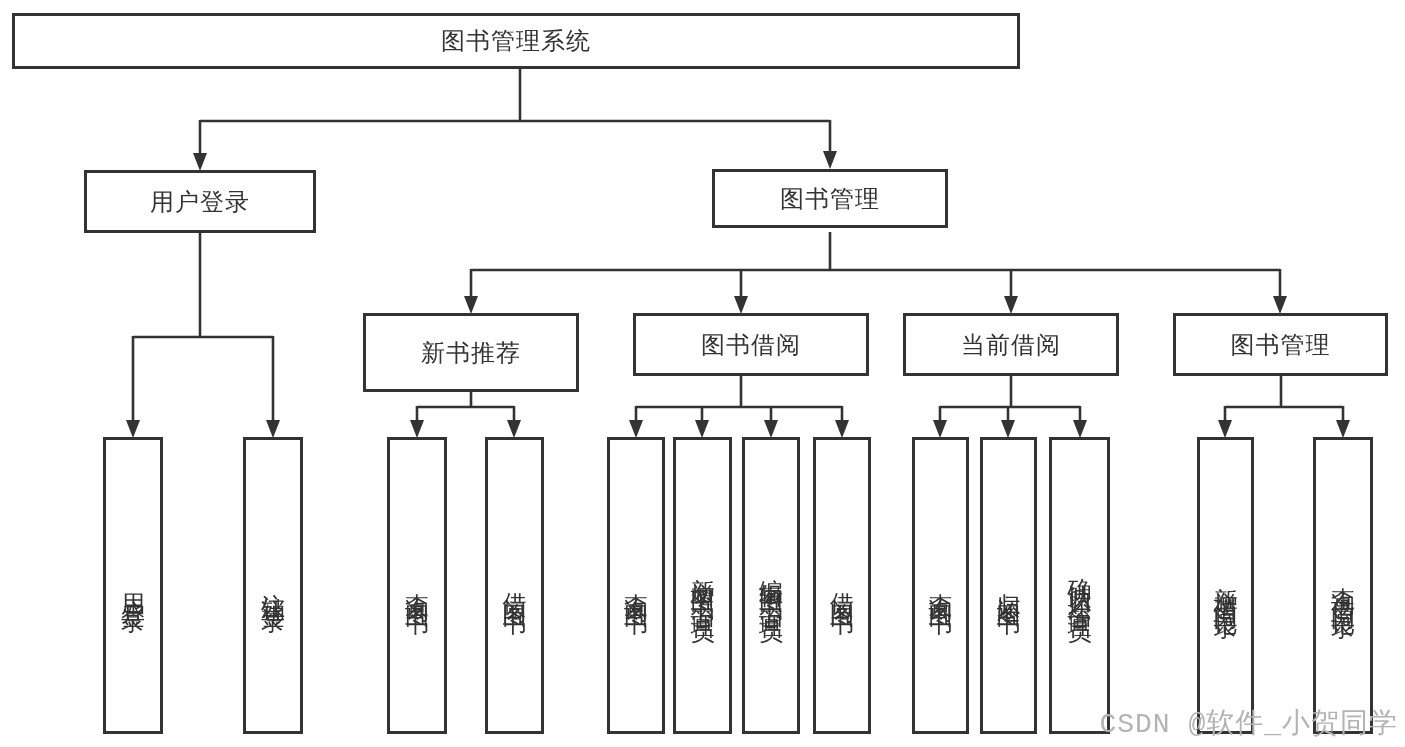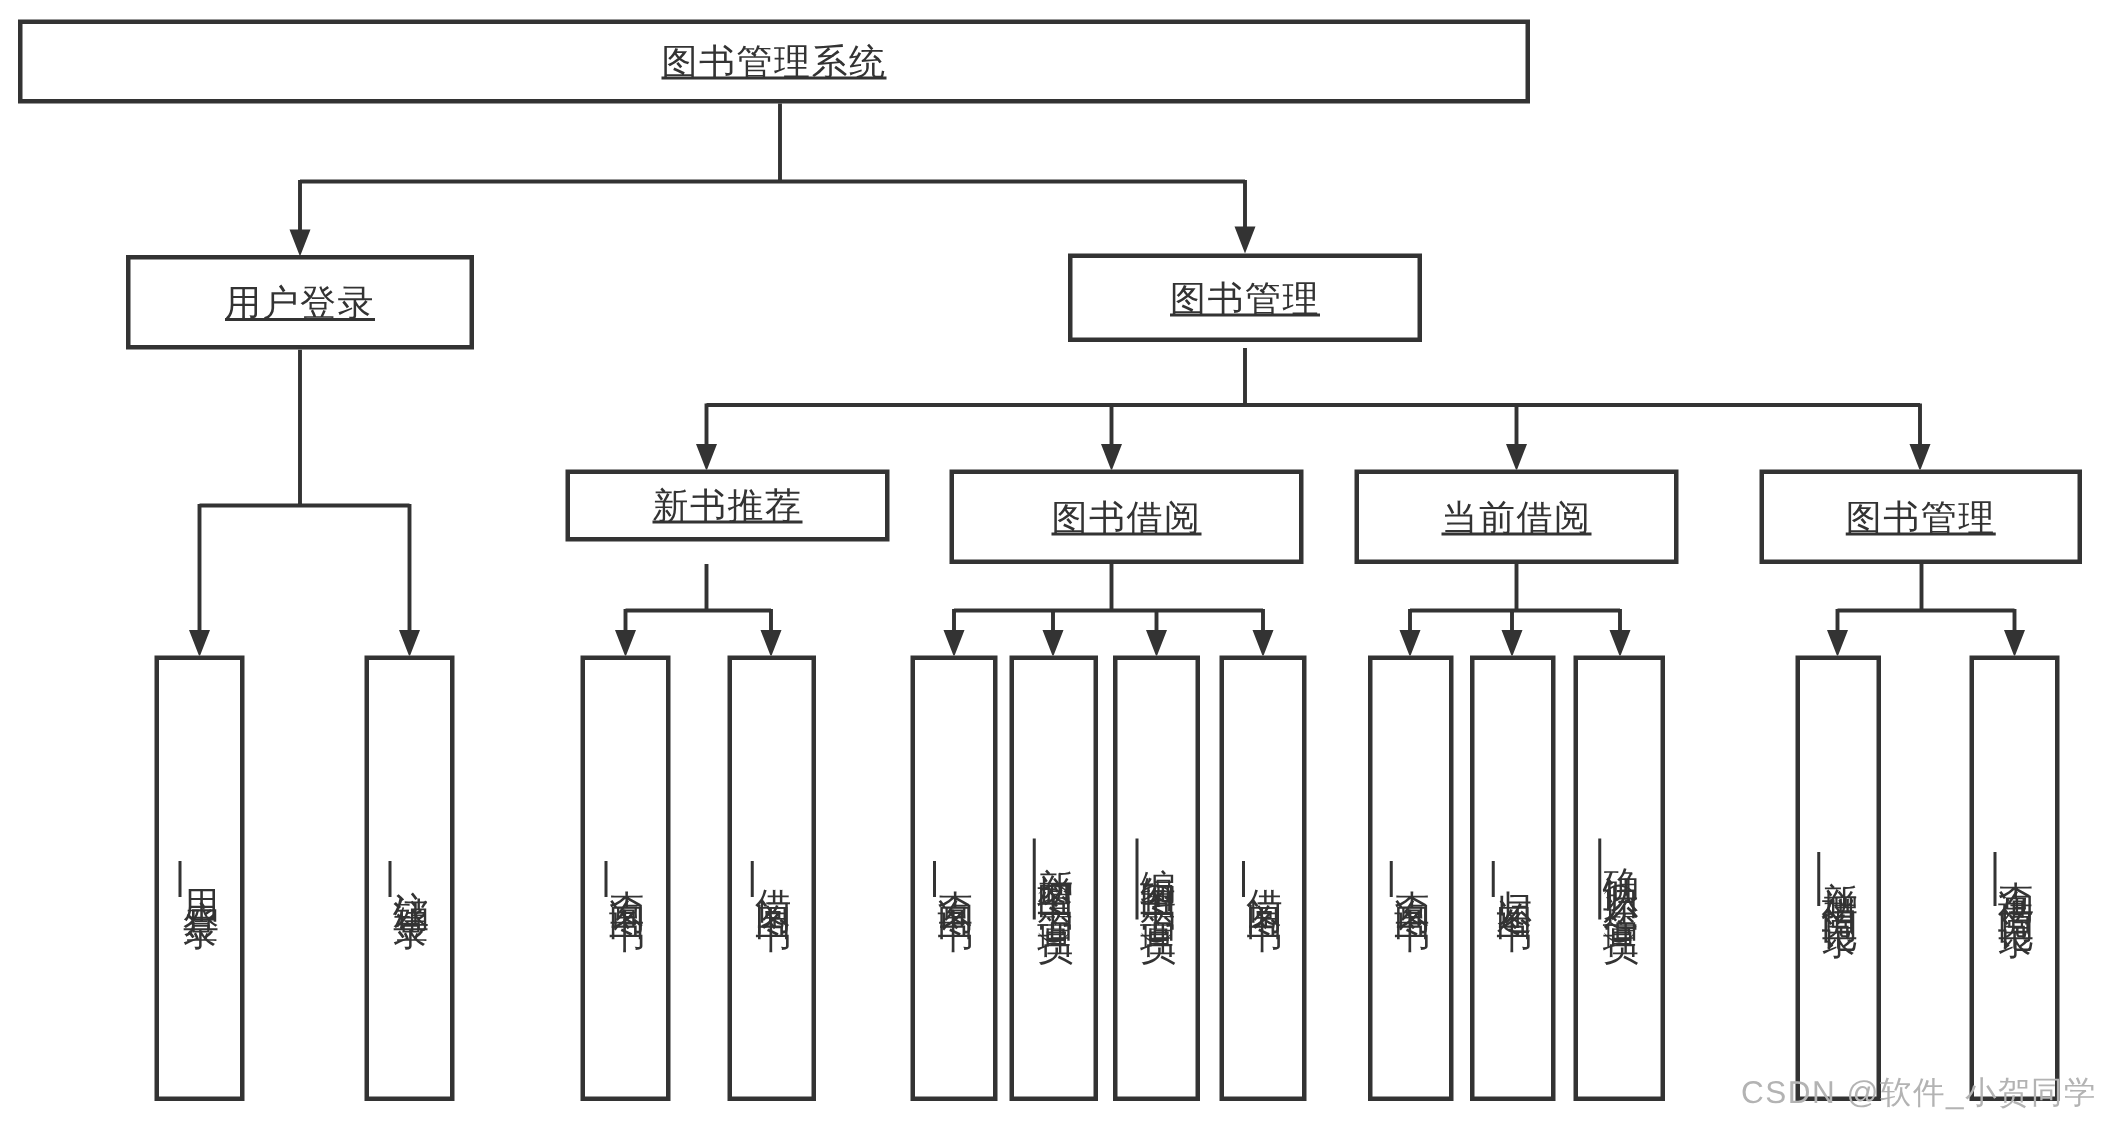--- a/index.html
+++ b/index.html
@@ -25,45 +25,45 @@
   .box {
     position: absolute;
     box-sizing: border-box;
     background: #ffffff;
     border: 3px solid #333333;
     color: #333333;
     display: flex;
     align-items: center;
     justify-content: center;
     z-index: 2;
-    text-decoration: underline;
   }
   .hbox {
     font-size: 24px;
     letter-spacing: 1px;
     white-space: nowrap;
   }
   .vbox {
     top: 437px;
     height: 297px;
     font-size: 24px;
     writing-mode: vertical-rl;
     text-orientation: mixed;
     letter-spacing: 6px;
     line-height: 1;
   }
   #watermark {
     position: absolute;
     right: 7px;
     bottom: 5px;
-    font-size: 21px;
+    font-size: 28px;
     color: #b3b3b3;
     letter-spacing: 1px;
     z-index: 5;
     white-space: nowrap;
+    font-family: Liberation Mono, monospace;
   }
 </style>
 </head>
 <body>
 
 <div id="canvas">
 
   <svg id="connector-layer" viewBox="0 0 1405 747" xmlns="http://www.w3.org/2000/svg">
     <path d="M520 68 V121 M200 121 H830 M200 120 V154 M830 120 V152
              M200 233 V338 M133 337 H273 M133 336 V421 M273 336 V421
@@ -91,21 +91,21 @@
              M1073 420 L1087 420 L1080 438 Z
              M1218 420 L1232 420 L1225 438 Z
              M1336 420 L1350 420 L1343 438 Z" fill="#333333" stroke="none"></path>
   </svg>
 
   <div class="box hbox" style="left:12px; top:13px; width:1008px; height:56px;">图书管理系统</div>
 
   <div class="box hbox" style="left:84px; top:170px; width:232px; height:63px;">用户登录</div>
   <div class="box hbox" style="left:712px; top:169px; width:236px; height:59px;">图书管理</div>
 
-  <div class="box hbox" style="left:377px; top:313px; width:216px; height:48px;">新书推荐</div>
+  <div class="box hbox" style="left:363px; top:313px; width:216px; height:79px;">新书推荐</div>
   <div class="box hbox" style="left:633px; top:313px; width:236px; height:63px;">图书借阅</div>
   <div class="box hbox" style="left:903px; top:313px; width:216px; height:63px;text-align:right;">当前借阅</div>
   <div class="box hbox" style="left:1173px; top:313px; width:215px; height:63px;">图书管理</div>
 
   <div class="box vbox" style="left:103px; width:60px;">用户登录</div>
   <div class="box vbox" style="left:243px; width:60px;">注销登录</div>
 
   <div class="box vbox" style="left:387px; width:60px;">查询图书</div>
   <div class="box vbox" style="left:485px; width:59px;">借阅图书</div>
 

